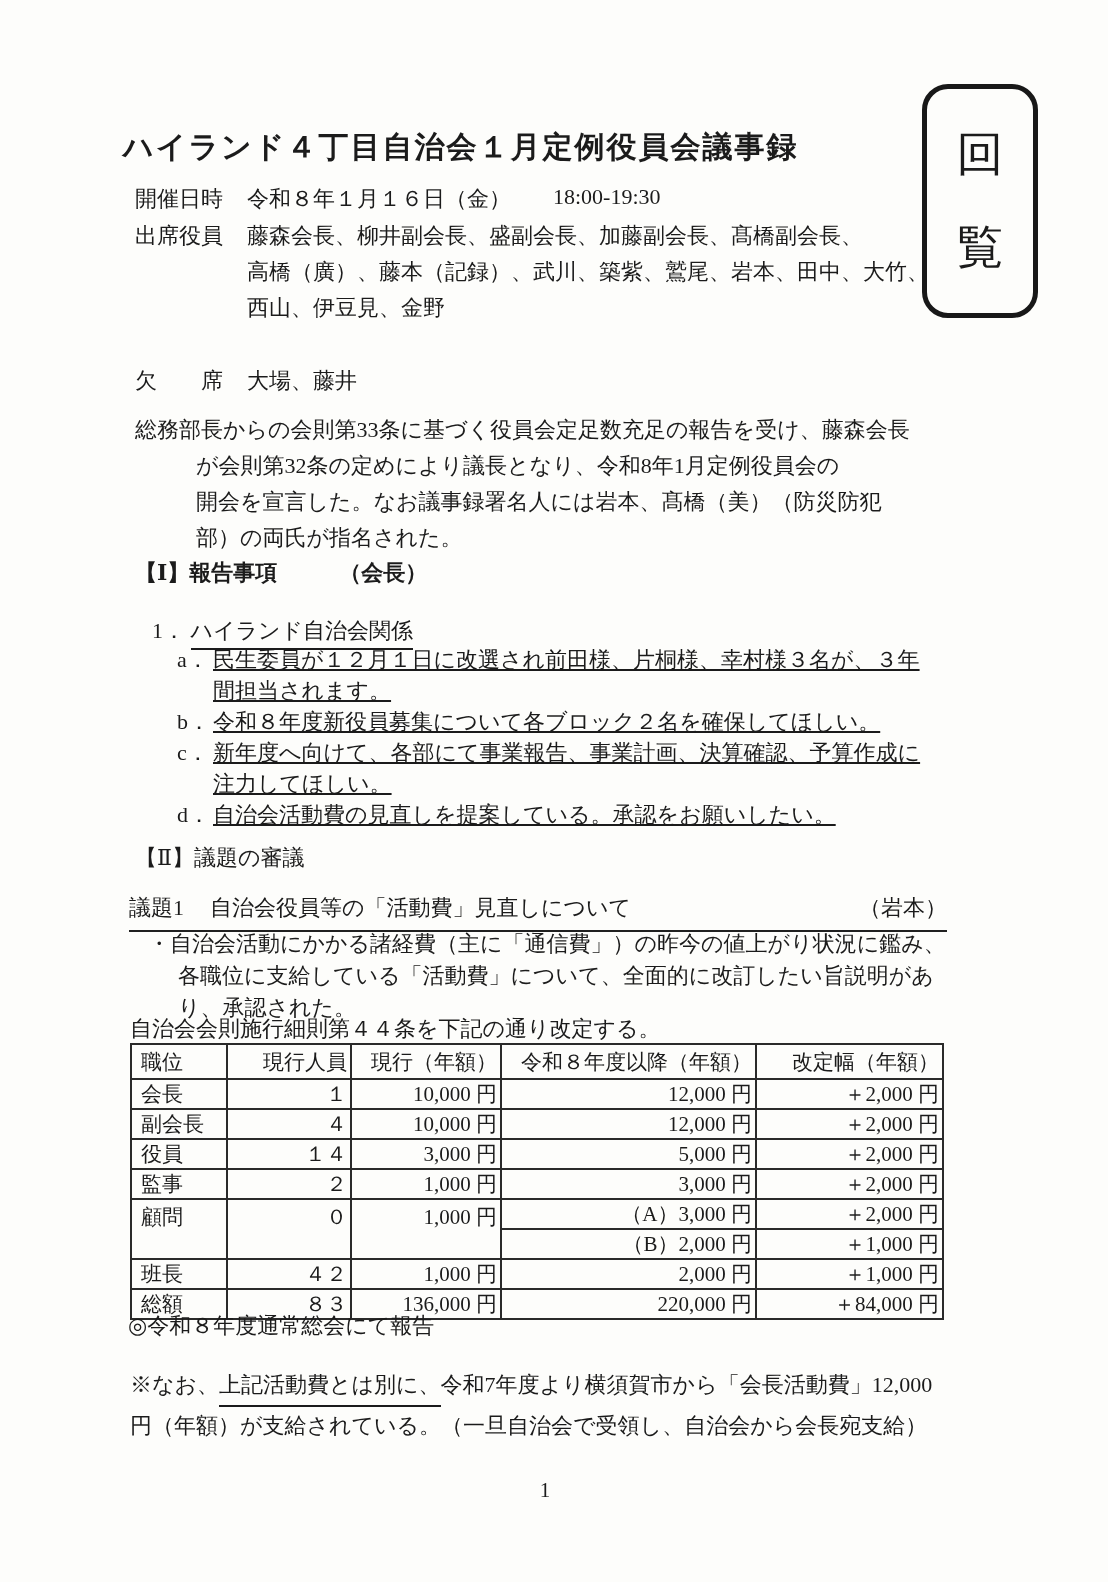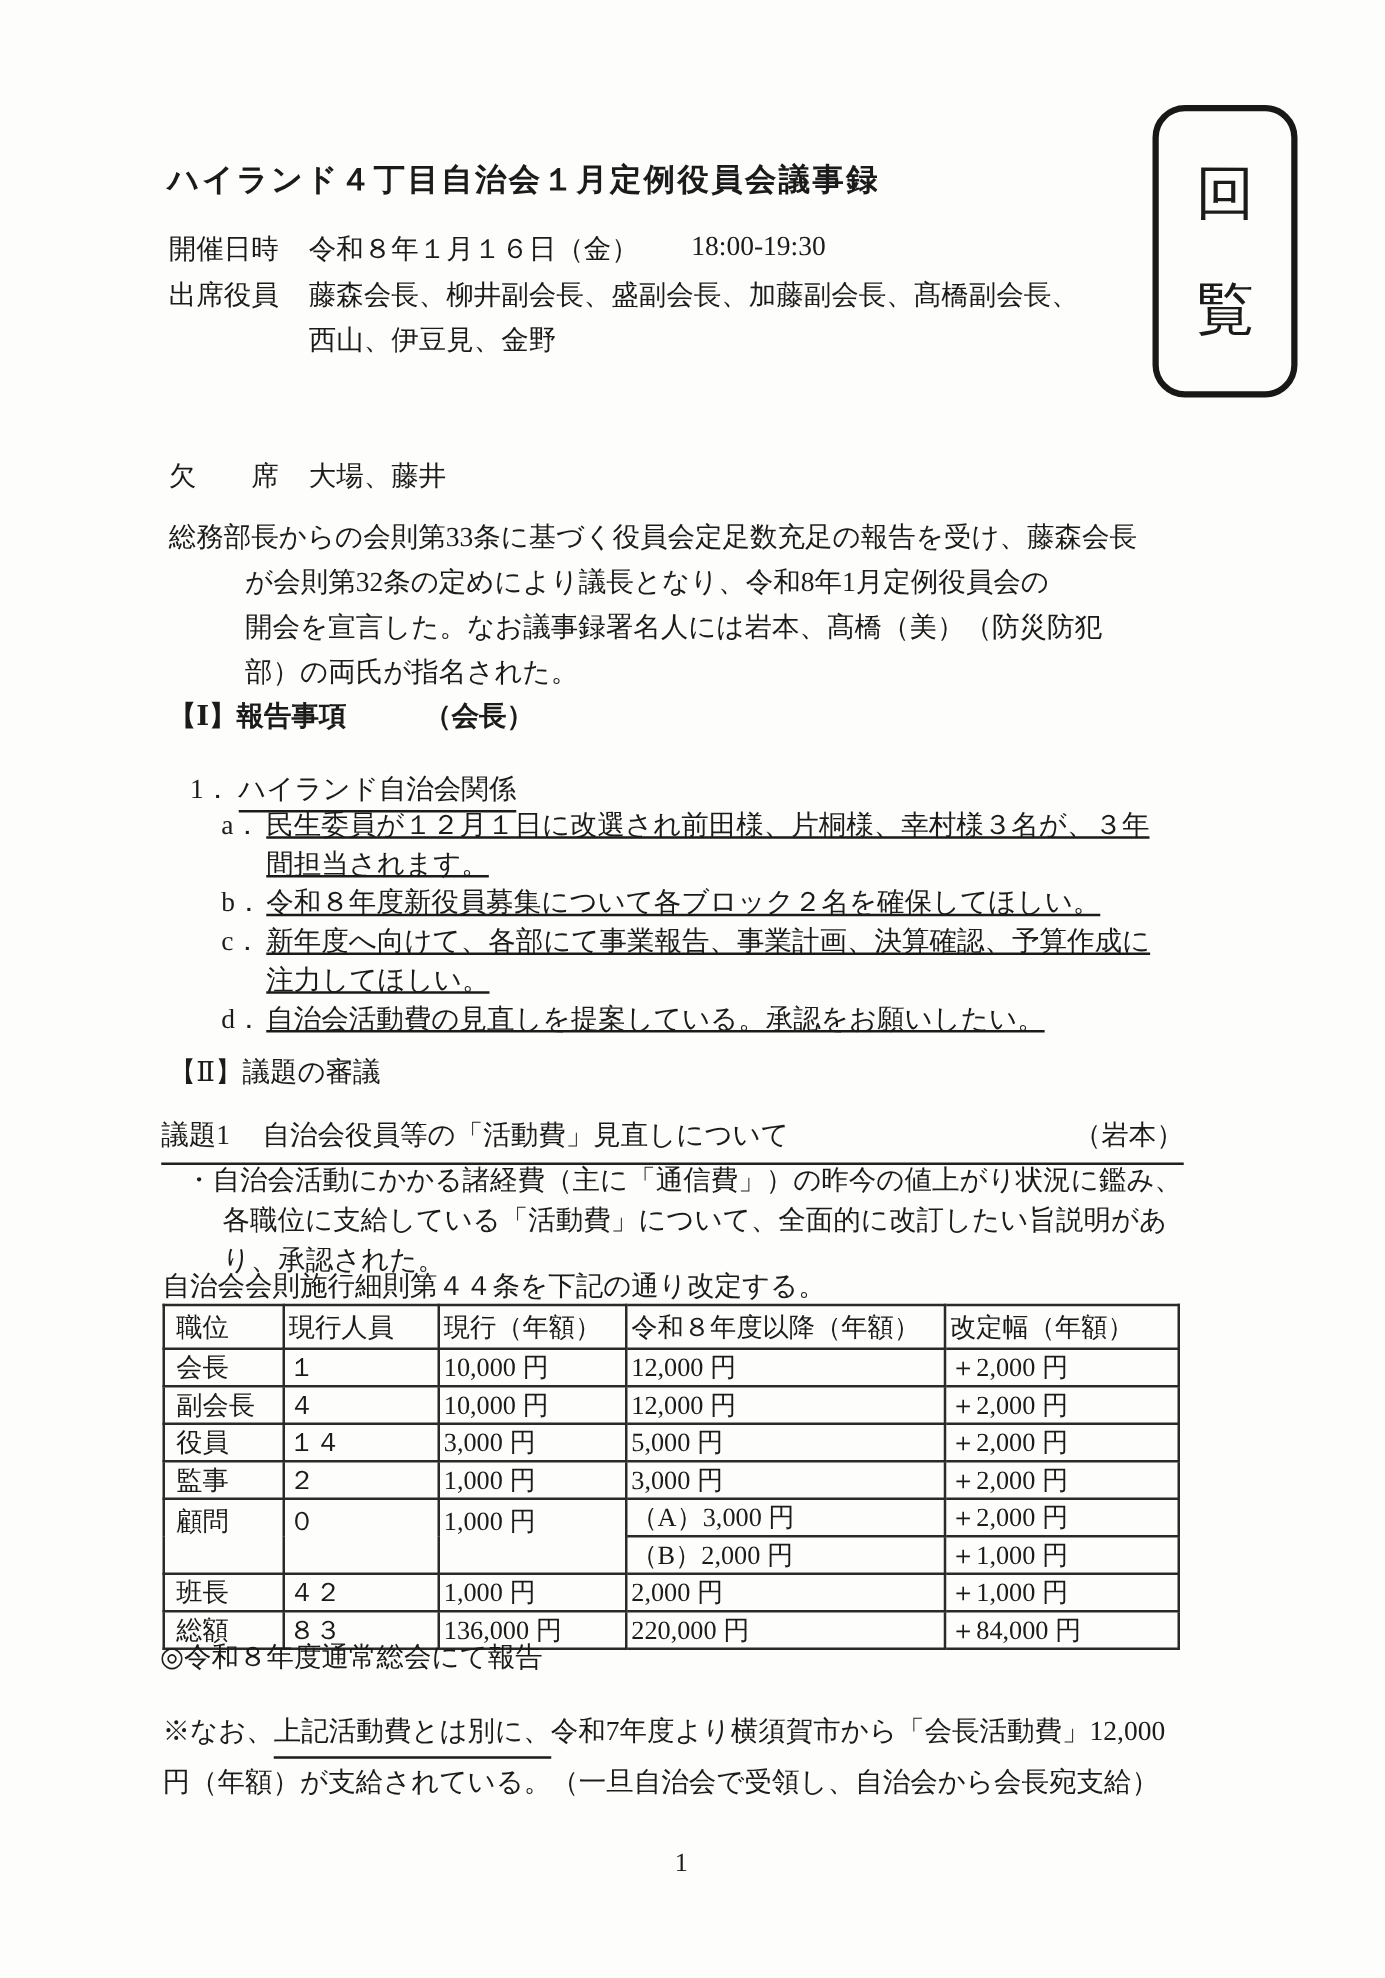--- a/index.html
+++ b/index.html
@@ -3,23 +3,23 @@
 <meta charset="utf-8">
 <style>
   html,body{margin:0;padding:0;background:#ffffff;}
   .page{
     position:relative;width:1108px;height:1582px;background:#fdfdfb;
     color:#1b1b1b;font-family:"Liberation Serif","DejaVu Serif",serif;
     font-size:22px;overflow:hidden;
   }
   .abs{position:absolute;}
   .title{
-    left:134px;top:127px;
+    left:123px;top:127px;
     font-family:"Liberation Sans","DejaVu Sans",sans-serif;
-    font-weight:bold;font-size:25px;letter-spacing:2px;
+    font-weight:bold;font-size:30px;letter-spacing:2px;
   }
   .metarow{display:flex;gap:24px;}
   .metalabel{flex:0 0 88px;}
   .lines div{line-height:36px;}
   .para{left:135px;top:412px;width:800px;}
   .para div{line-height:36px;white-space:nowrap;}
   .para .cont{margin-left:61px;}
   .sec-heading{display:flex;}
   .ul{display:inline-block;border-bottom:2px solid #1b1b1b;padding-bottom:2px;}
   .list{left:177px;top:644px;}
@@ -31,21 +31,21 @@
     display:flex;justify-content:space-between;align-items:flex-start;
     border-bottom:2.5px solid #202020;padding-bottom:7px;box-sizing:border-box;
   }
   .agenda .left{display:flex;gap:26px;}
   .bullet div{line-height:32px;white-space:nowrap;}
   .bullet .ind{margin-left:30px;}
   table.fee{
     border-collapse:collapse;font-size:21px;table-layout:fixed;
   }
   table.fee th,table.fee td{
-    border:2px solid #2a2a2a;text-align:left;font-weight:normal;
+    border:2px solid #2a2a2a;text-align:right;font-weight:normal;
     padding:0 3px;height:26px;overflow:hidden;
   }
   table.fee thead th{height:33px;}
   table.fee th.c-pos,table.fee td.c-pos{text-align:left;padding-left:9px;}
   .stamp{
     left:922px;top:84px;width:116px;height:234px;box-sizing:border-box;
     border:5px solid #181818;border-radius:26px;background:#fdfdfb;
     display:flex;flex-direction:column;align-items:center;
     justify-content:space-between;padding:34px 0;
     font-size:47px;
@@ -68,20 +68,21 @@
   <div class="abs metarow" style="left:135px;top:184px;">
     <span class="metalabel">開催日時</span>
     <span>令和８年１月１６日（金）</span>
     <span style="margin-left:18px;text-align:right;">18:00-19:30</span>
   </div>
 
   <div class="abs metarow" style="left:135px;top:218px;">
     <span class="metalabel" style="line-height:36px;">出席役員</span>
     <div class="lines">
       <div>藤森会長、柳井副会長、盛副会長、加藤副会長、髙橋副会長、</div>
+      <div>高橋（廣）、藤本（記録）、武川、築紫、鷲尾、岩本、田中、大竹、</div>
       <div>西山、伊豆見、金野</div>
     </div>
   </div>
 
   <div class="abs metarow" style="left:135px;top:366px;">
     <span class="metalabel">欠　　席</span>
     <span>大場、藤井</span>
   </div>
 
   <div class="abs para">

